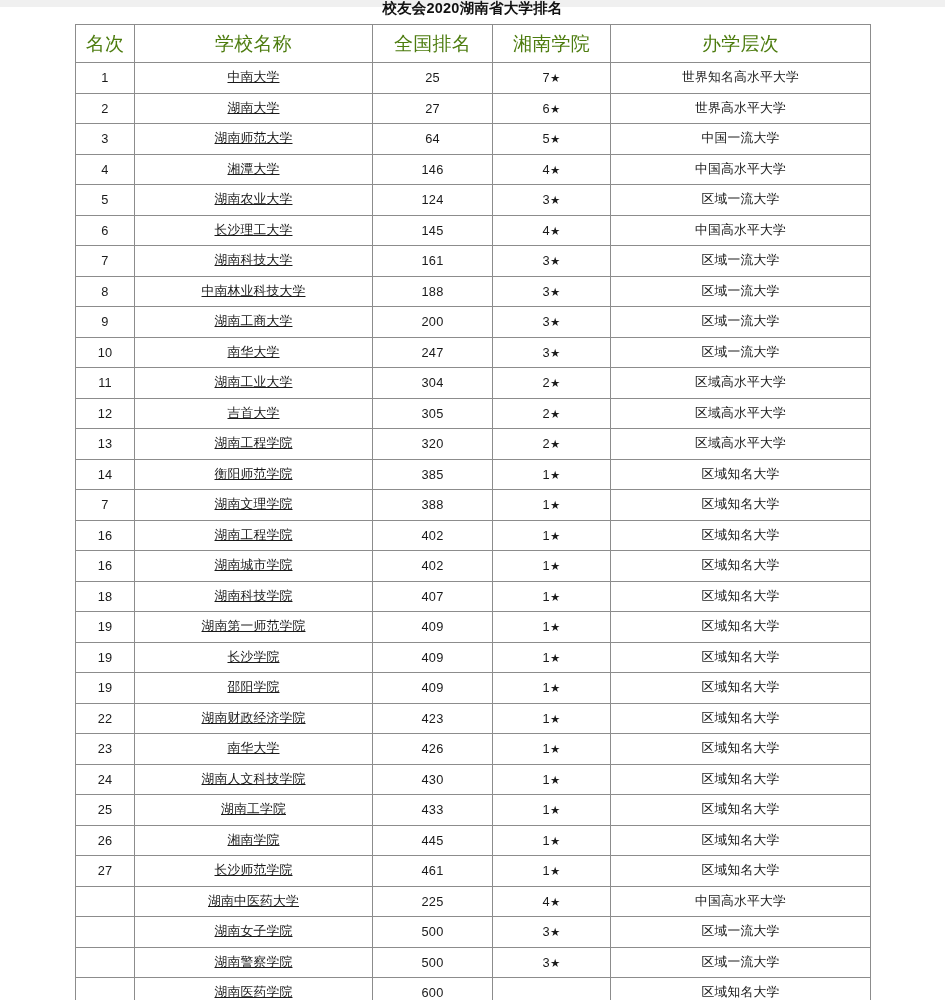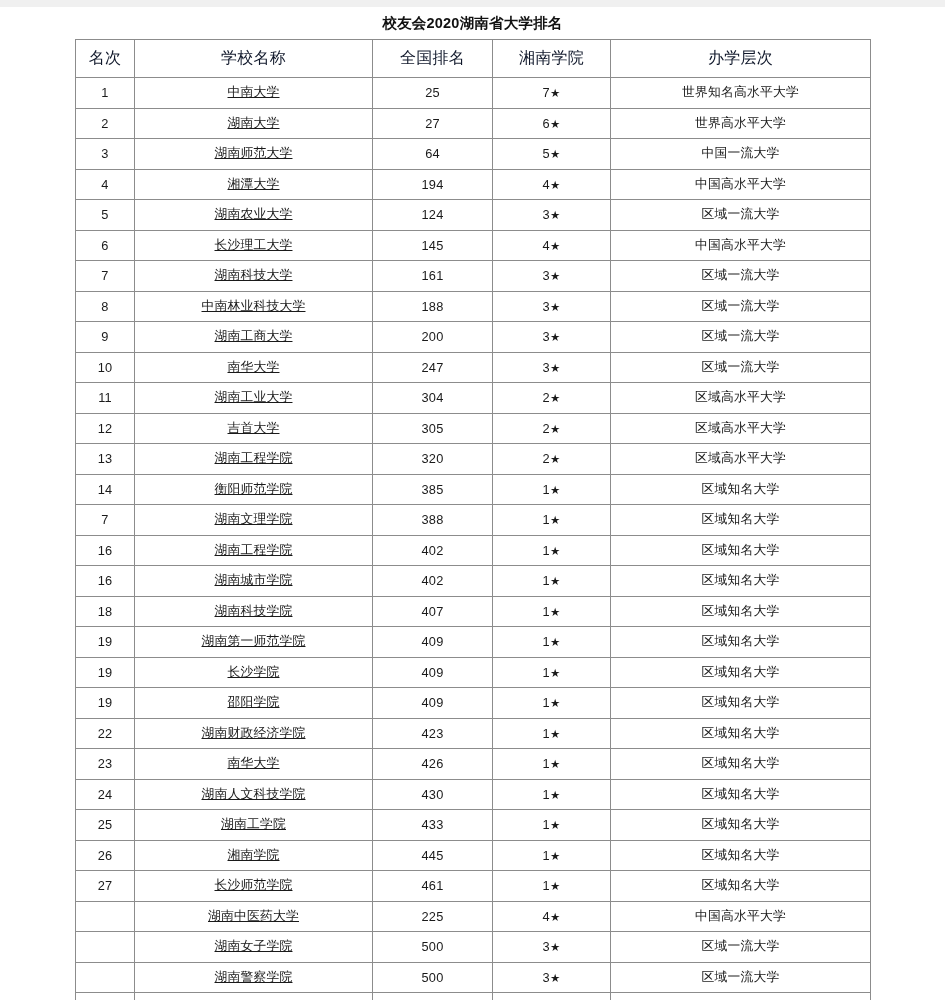--- a/index.html
+++ b/index.html
@@ -34,21 +34,20 @@
     width: 945px;
   }
 
   .title {
     text-align: center;
     font-size: 14.5px;
     font-weight: bold;
     letter-spacing: 0.2px;
     color: #111111;
     margin: 0;
-    padding-top: 15px;
     padding-bottom: 7px;
     line-height: 17px;
   }
 
   .table-wrap {
     margin: 0 auto;
     width: 795px;      
     position: relative;
   }
 
@@ -72,23 +71,23 @@
     border-left: 1px solid #8c8c8c;
     border-right: 1px solid #8c8c8c;
     text-align: center;
     vertical-align: middle;
     background: #ffffff;
     padding: 0;
   }
 
   table.rank-table thead th {
     height: 37px;
-    font-size: 16px;
+    font-size: 19px;
     font-weight: normal;
-    color: #0f172a;
+    color: #4d7c0f;
     letter-spacing: 0.3px;
   }
 
   table.rank-table tbody td {
     height: 29.5px;
     font-size: 12.8px;
     font-weight: normal;
     color: #1a1a1a;
     letter-spacing: 0.2px;
     white-space: nowrap;
@@ -157,21 +156,21 @@
           <tr>
             <td class="cell-rank">3</td>
             <td class="cell-school">湖南师范大学</td>
             <td class="cell-nat">64</td>
             <td class="cell-star"><span>5</span><span class="star-glyph">★</span></td>
             <td class="cell-tier">中国一流大学</td>
           </tr>
           <tr>
             <td class="cell-rank">4</td>
             <td class="cell-school">湘潭大学</td>
-            <td class="cell-nat">194</td>
+            <td class="cell-nat">146</td>
             <td class="cell-star"><span>4</span><span class="star-glyph">★</span></td>
             <td class="cell-tier">中国高水平大学</td>
           </tr>
           <tr>
             <td class="cell-rank">5</td>
             <td class="cell-school">湖南农业大学</td>
             <td class="cell-nat">124</td>
             <td class="cell-star"><span>3</span><span class="star-glyph">★</span></td>
             <td class="cell-tier">区域一流大学</td>
           </tr>

